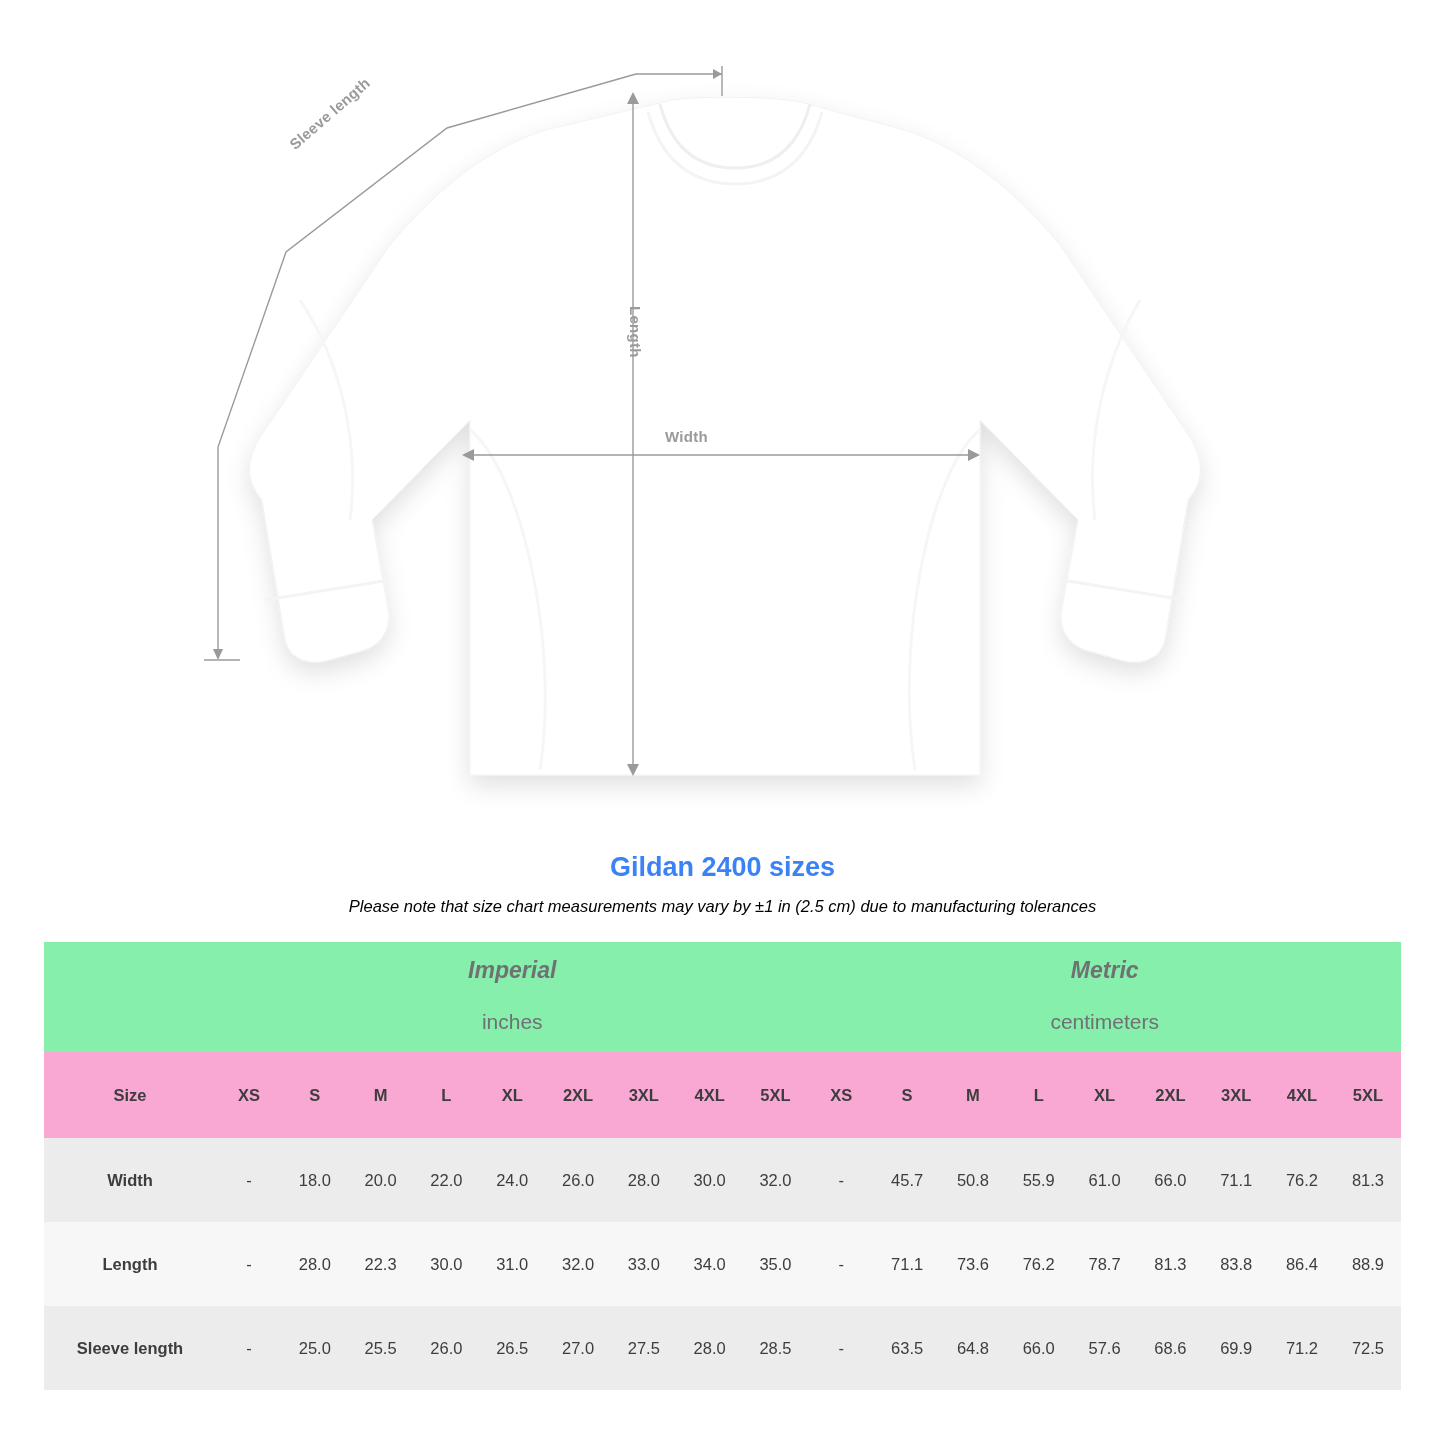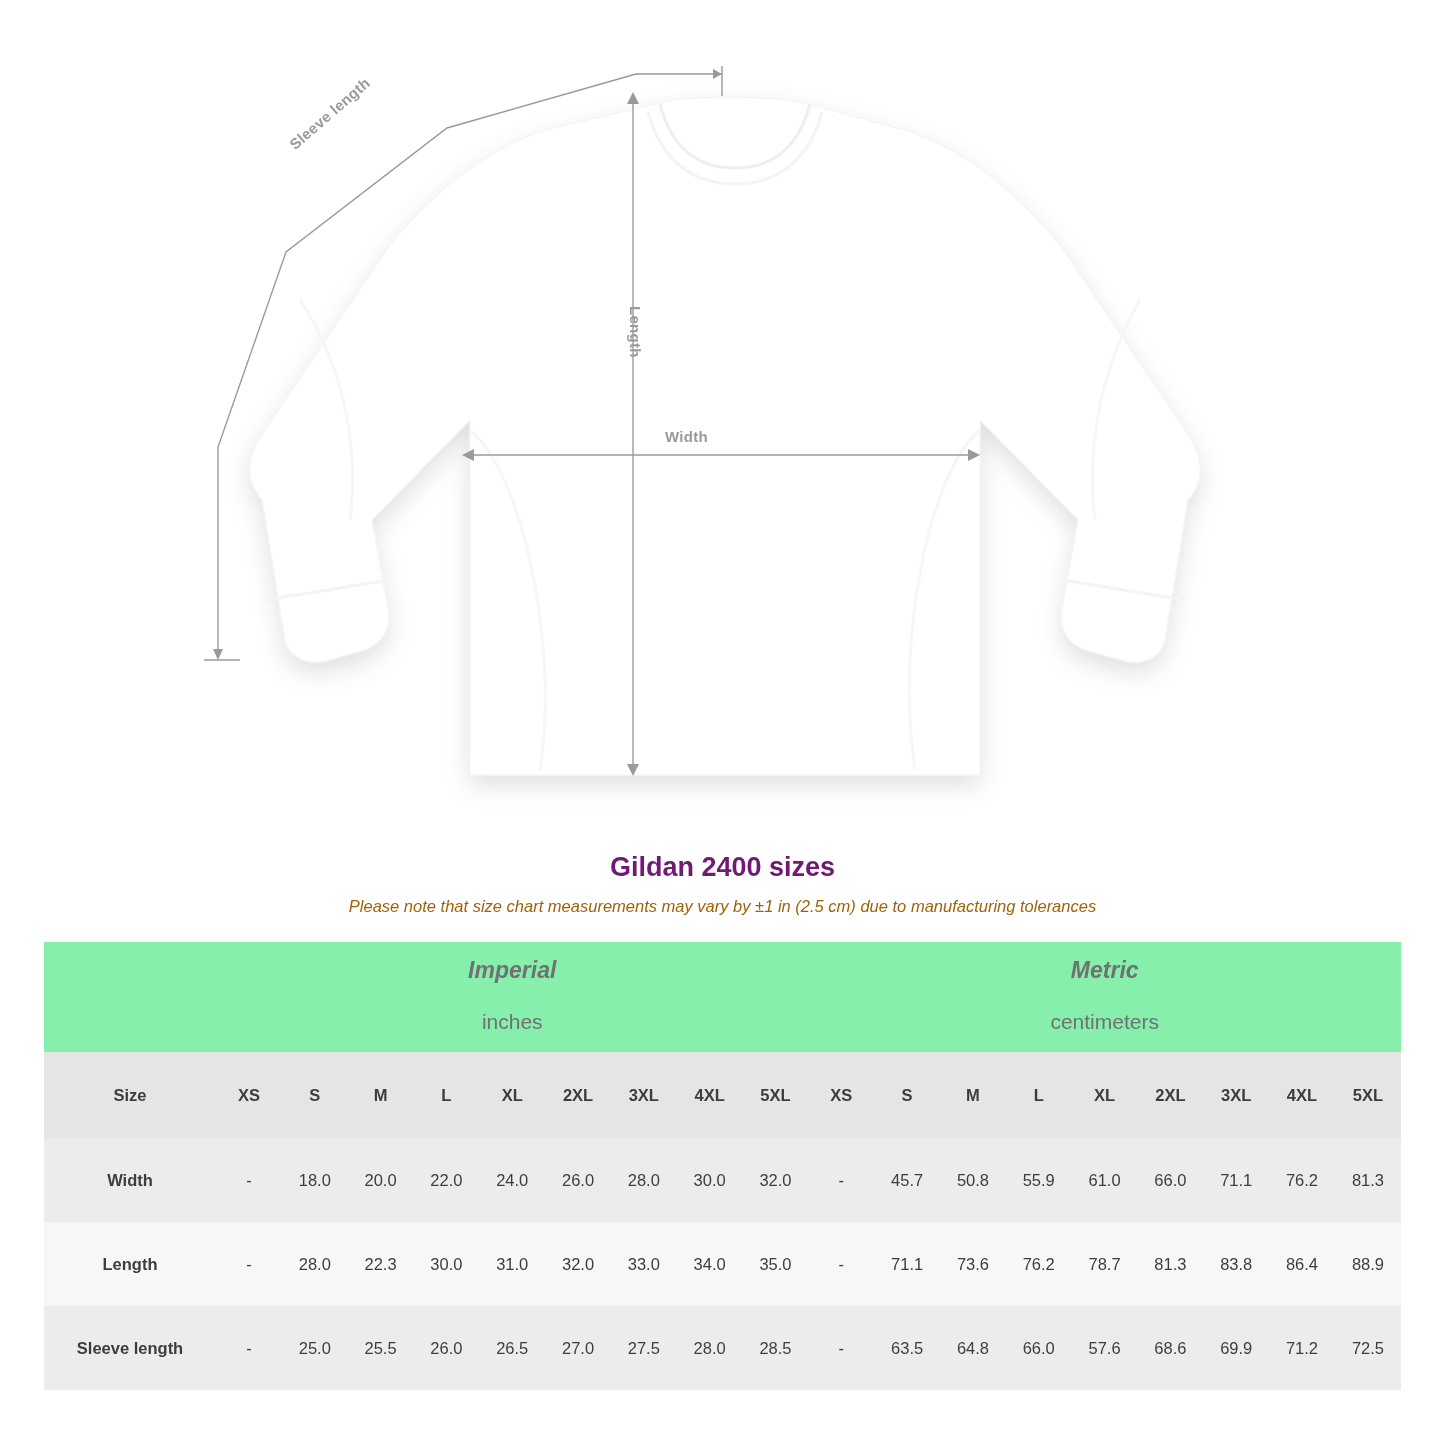--- a/index.html
+++ b/index.html
@@ -59,27 +59,27 @@
   }
 
   
   .title-block {
     text-align: center;
     margin-top: 22px;
   }
   .chart-title {
     font-size: 27px;
     font-weight: bold;
-    color: #701a75;
+    color: #3b82f6;
     margin: 0 0 14px 0;
   }
   .chart-note {
     font-size: 16.5px;
     font-style: italic;
-    color: #a16207;
+    color: #000000;
     margin: 0;
   }
 
   
   .table-wrap {
     margin: 26px 44px 0 44px;
   }
   table.size-table {
     border-collapse: collapse;
     width: 1357px;
@@ -104,21 +104,21 @@
     color: #6f7172;
     line-height: 1.25;
   }
   .unit-sub {
     font-size: 21px;
     color: #6f7172;
     line-height: 1.6;
     margin-top: 20px;
   }
   .size-head-row td {
-    background: #e5e5e5;
+    background: #f9a8d4;
     height: 84px;
     font-weight: bold;
     font-size: 17px;
     color: #3d3d3d;
     margin-top: 28px;
   }
   .row-label {
     font-weight: bold;
     font-size: 17px;
     color: #3d3d3d;

